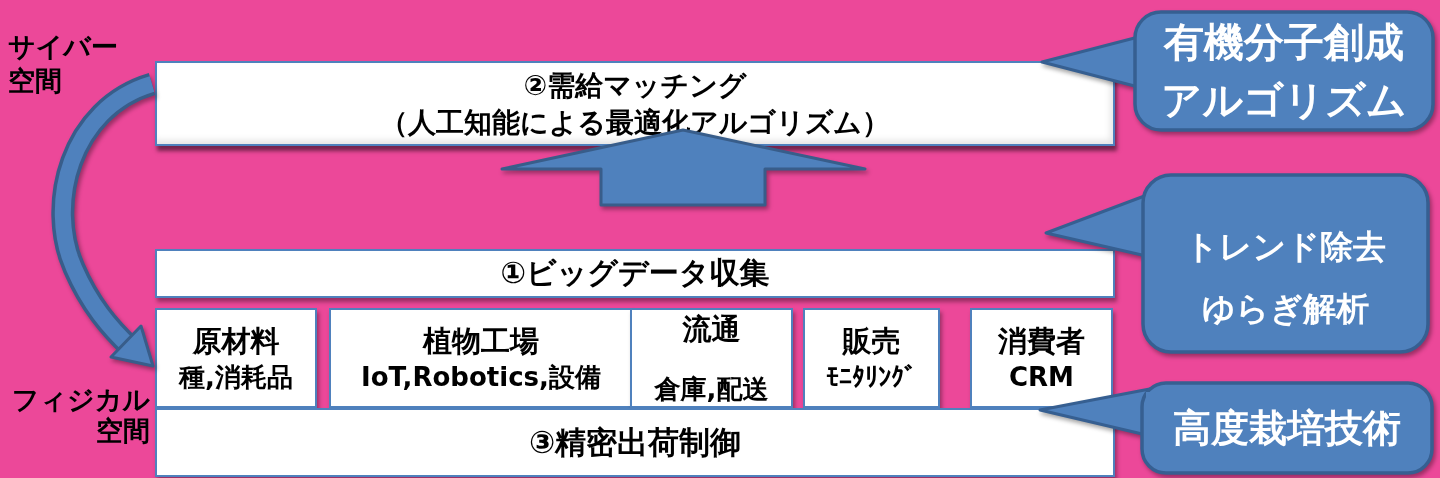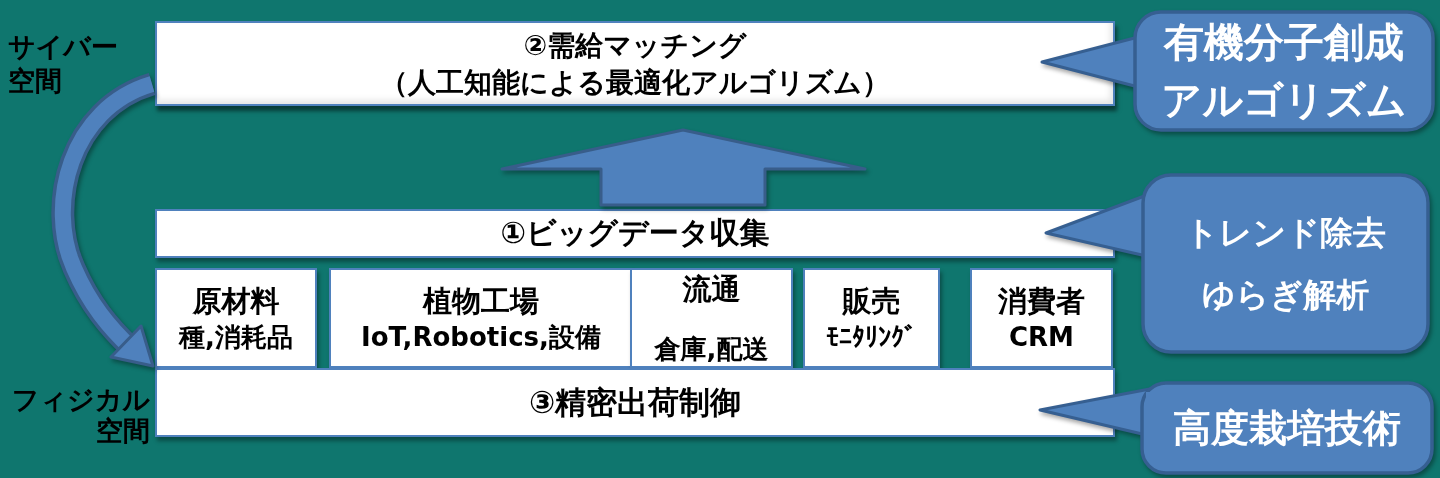--- a/index.html
+++ b/index.html
@@ -1,25 +1,26 @@
 <!DOCTYPE html>
 <html><head>
 <meta charset="utf-8">
 <style>
   html,body{margin:0;padding:0;background:#fff;}
   .canvas{
-    position:relative;width:1440px;height:478px;background:#0f766e;overflow:hidden;
+    position:relative;width:1440px;height:478px;background:#ec4899;overflow:hidden;
     font-family:"DejaVu Sans",sans-serif;font-weight:bold;color:#000;
   }
   
   .box{
     position:absolute;background:#fff;border:2px solid #4f81bd;box-sizing:border-box;
     display:flex;flex-direction:column;align-items:center;justify-content:center;
     text-align:right;z-index:1;
     box-shadow:2px 4px 4px rgba(0,0,0,0.35);
+    margin-top:40px;
   }
   .top-box{left:155px;top:21px;width:960px;height:85px;
     box-shadow:2px 5px 4px rgba(0,0,0,0.5), inset -3px -4px 6px rgba(0,0,0,0.10);}
   .top-box .l1{font-size:28px;line-height:37px;}
   .top-box .l2{font-size:28px;line-height:37px;}
   .strip{left:155px;width:960px;}
   .collection{top:209px;height:49px;font-size:30px;}
   .shipping{top:368px;height:69px;font-size:31px;}
   .srcbox{top:268px;height:100px;}
   .srcbox .t{font-size:29px;line-height:37px;}
@@ -35,21 +36,21 @@
   .physical{left:10px;top:384px;width:140px;text-align:right;line-height:31px;}
   
   .overlay{position:absolute;left:0;top:0;z-index:2;pointer-events:none;}
   .shadowed{filter:drop-shadow(2px 3px 2px rgba(0,0,0,0.35));}
   
   .callout-text{
     position:absolute;z-index:3;color:#fff;display:flex;flex-direction:column;
     align-items:center;justify-content:center;text-align:center;gap:8px;
   }
   .ct1{left:1135px;top:12px;width:298px;height:118px;font-size:40px;line-height:50px;}
-  .ct2{left:1143px;top:175px;width:285px;height:177px;font-size:33px;line-height:54px;}
+  .ct2{left:1143px;top:175px;width:285px;height:205px;font-size:33px;line-height:54px;}
   .ct3{left:1142px;top:383px;width:290px;height:90px;font-size:38px;}
 </style>
 </head>
 <body>
 
 <div class="canvas">
 
   <div class="side-label cyber">
     <div>サイバー</div>
     <div>空間</div>

